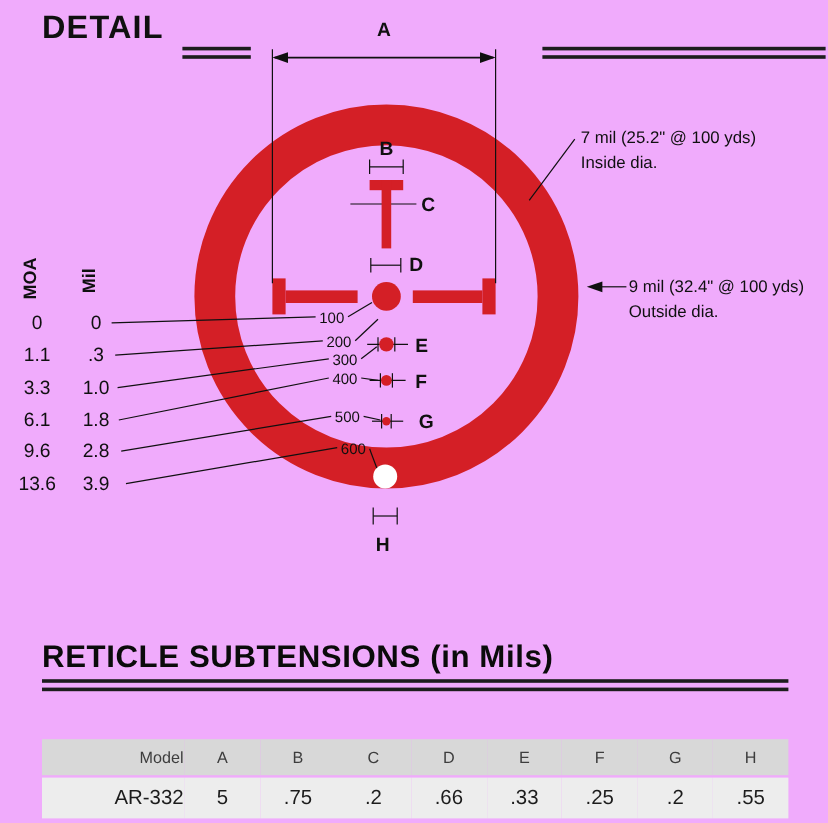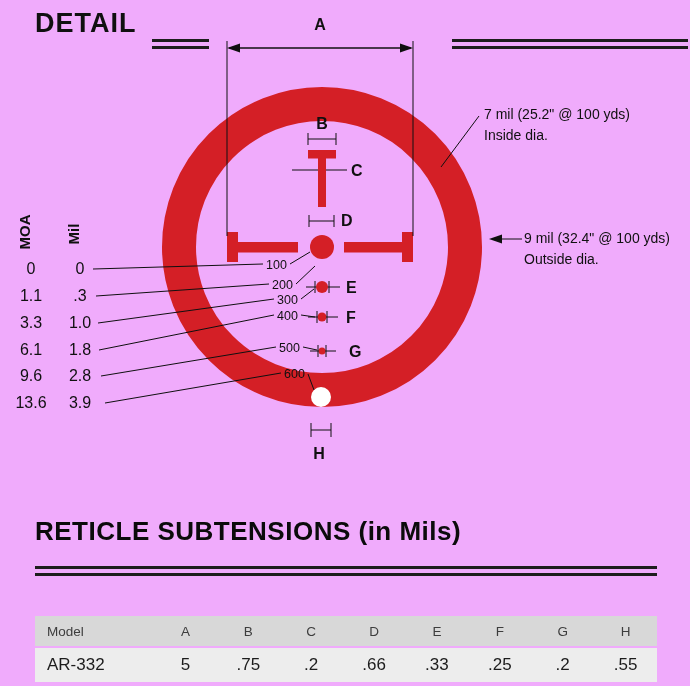--- a/index.html
+++ b/index.html
@@ -10,31 +10,31 @@
   .t-letter{font-size:16px;font-weight:bold;}
   .t-ann{font-size:14px;}
   .t-axis{font-size:15px;font-weight:bold;}
   .t-val{font-size:16px;}
   .t-range{font-size:12.5px;}
   .ln{stroke:#101010;stroke-width:1.4;fill:none;}
   .ln-thin{stroke:#101010;stroke-width:1;fill:none;}
   .arrow{fill:#101010;}
   .rule{fill:#1d1d1d;}
   .red{fill:#d41f26;}
-  .sub-heading{position:absolute;top:516px;left:35px;font-size:26px;font-weight:bold;
+  .sub-heading{position:absolute;top:532px;left:35px;font-size:26px;font-weight:bold;
                letter-spacing:.5px;color:#0b0b0b;}
   .double-rule{position:absolute;top:566px;left:35px;width:622px;}
   .double-rule div{height:3px;background:#1d1d1d;}
   .double-rule div + div{margin-top:4px;}
   table.subs{position:absolute;top:614px;left:35px;width:622px;
              border-collapse:separate;border-spacing:0 2px;table-layout:fixed;}
   table.subs th{background:#d8d8d8;font-weight:normal;font-size:13.5px;color:#3d3d3d;
                 height:28px;text-align:center;}
   table.subs td{background:#ededed;font-size:17px;color:#1c1c1c;height:32px;text-align:center;}
-  table.subs th.model,table.subs td.model{text-align:left;padding-left:12px;width:106px;}
+  table.subs th.model,table.subs td.model{text-align:right;padding-left:12px;width:106px;}
 </style>
 </head>
 <body>
 
 <div class="page">
 
   <svg width="690" height="500" viewBox="0 0 690 500">
 
     <text class="t-title" x="35" y="32">DETAIL</text>
 

